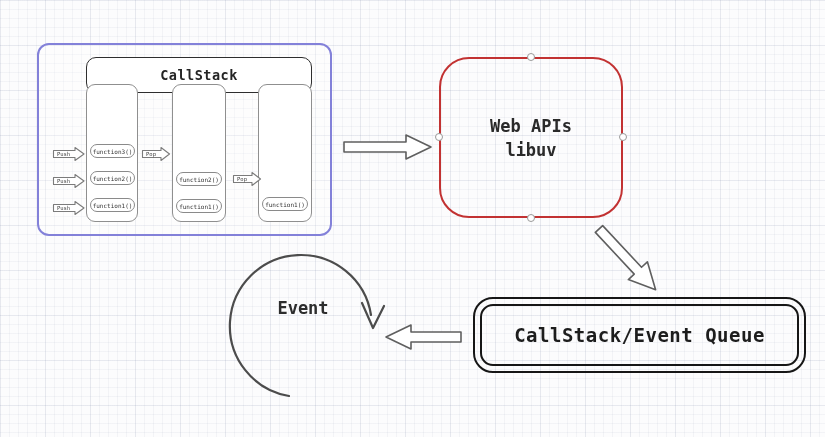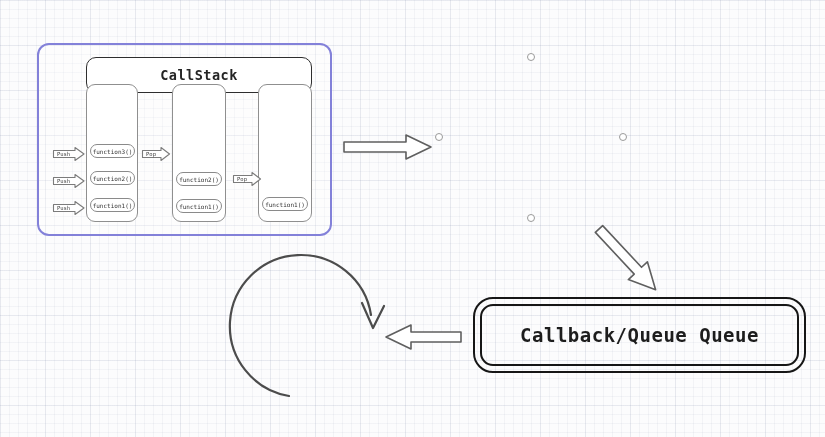--- a/index.html
+++ b/index.html
@@ -108,48 +108,55 @@
       </svg>
     <span class="mini-label" style="width:20px;">Pop</span>
   </div>
 
   <div class="abs" style="left:342px;top:132px;">
     <svg width="92" height="30" viewBox="0 0 92 30">
         <path d="M2 10 H64 V3 L89 15 L64 27 V20 H2 Z" fill="#fff" stroke="#5f5f5f" stroke-width="1.6" stroke-linejoin="round"></path>
       </svg>
   </div>
 
+  <div class="abs red-box">
+    <div class="txt">
+      <div>Web APIs</div>
+      <div>libuv</div>
+    </div>
+  </div>
 
   <div class="abs handle" style="left:527px;top:53px;"></div>
   <div class="abs handle" style="left:435px;top:133px;"></div>
   <div class="abs handle" style="left:619px;top:133px;"></div>
   <div class="abs handle" style="left:527px;top:214px;"></div>
 
   <div class="abs" style="left:590px;top:220px;">
     <svg width="82" height="82" viewBox="0 0 82 82">
       <g transform="translate(9,9) rotate(47)">
         <path d="M0 -5 H57 V-13 L83 0 L57 13 V5 H0 Z" fill="#fff" stroke="#5f5f5f" stroke-width="1.6" stroke-linejoin="round"></path>
       </g>
     </svg>
   </div>
 
   <div class="abs queue-outer">
     <div class="queue-inner">
-      <span class="txt">Callback/Queue Queue</span>
+      <span class="txt">CallStack/Event Queue</span>
     </div>
   </div>
 
   <div class="abs" style="left:383px;top:320px;">
     <svg width="80" height="34" viewBox="0 0 80 34">
         <path d="M78 12 H28 V5 L3 17 L28 29 V22 H78 Z" fill="#fff" stroke="#5f5f5f" stroke-width="1.6" stroke-linejoin="round"></path>
       </svg>
   </div>
 
   <div class="abs" style="left:215px;top:245px;">
     <svg width="180" height="165" viewBox="0 0 180 165">
       <path d="M 74 151 A 71 71 0 1 1 156 70" fill="none" stroke="#4c4c4c" stroke-width="2.2" stroke-linecap="round"></path>
       <path d="M 147 58 L 158 83 L 169 61" fill="none" stroke="#4c4c4c" stroke-width="2.2" stroke-linejoin="round" stroke-linecap="round"></path>
     </svg>
   </div>
   <div class="abs loop-text">
+    <div>Event</div>
   </div>
 
 </div>
 
 </body></html>

